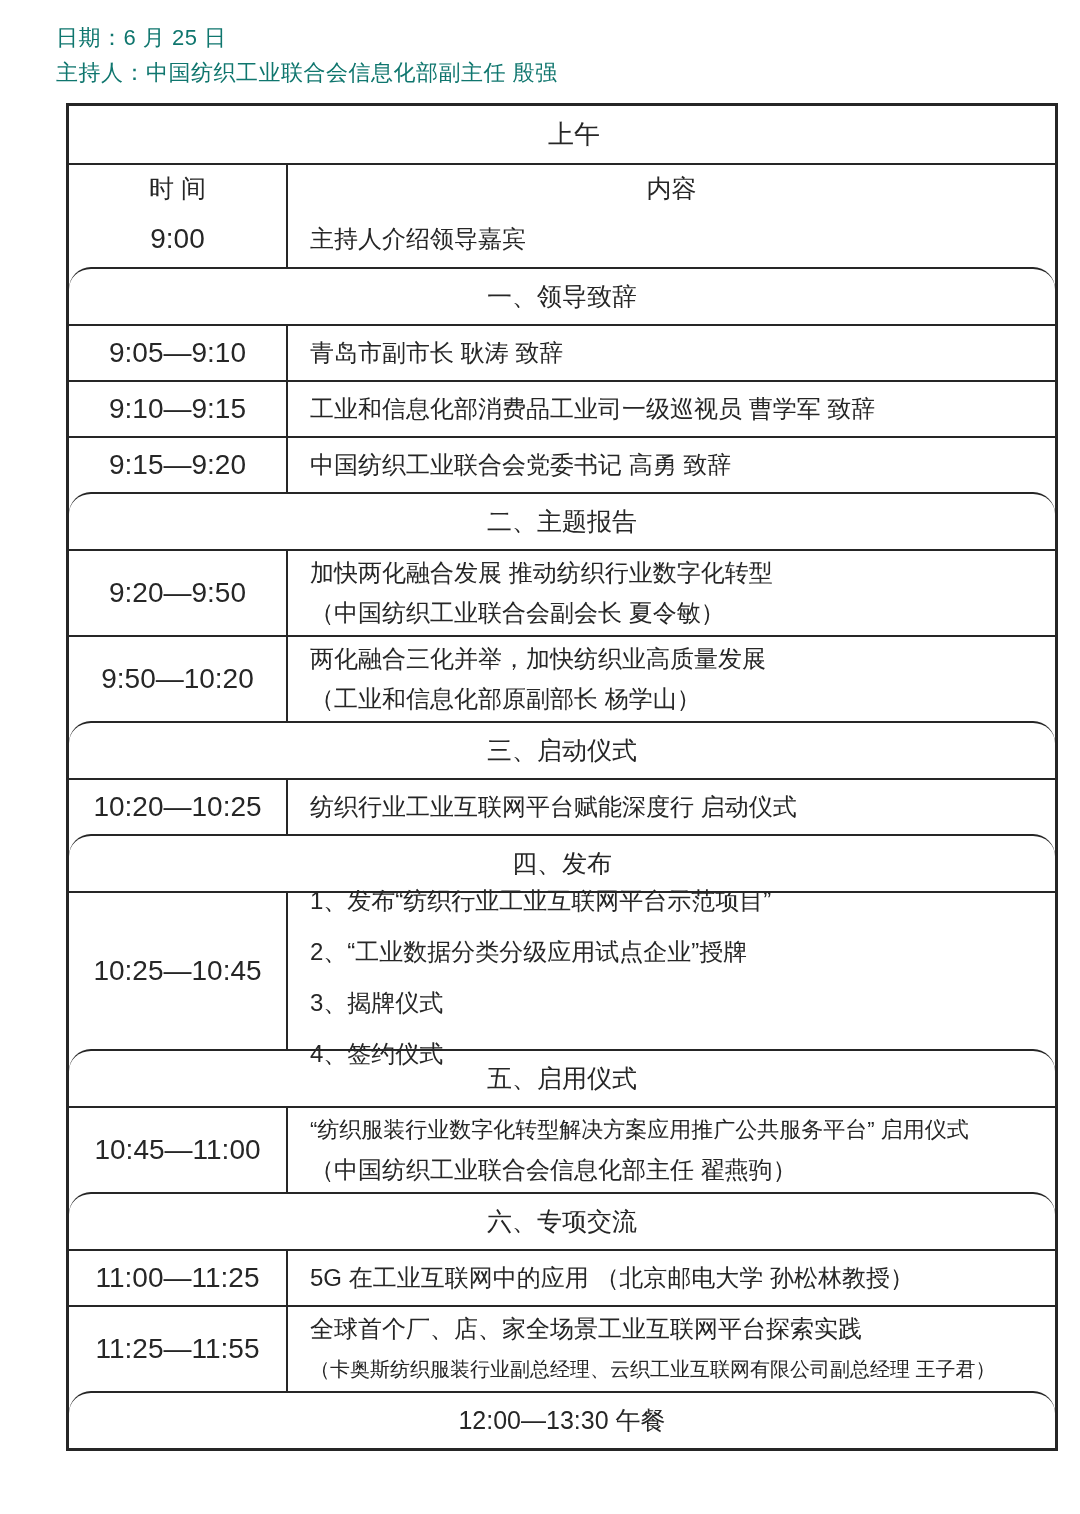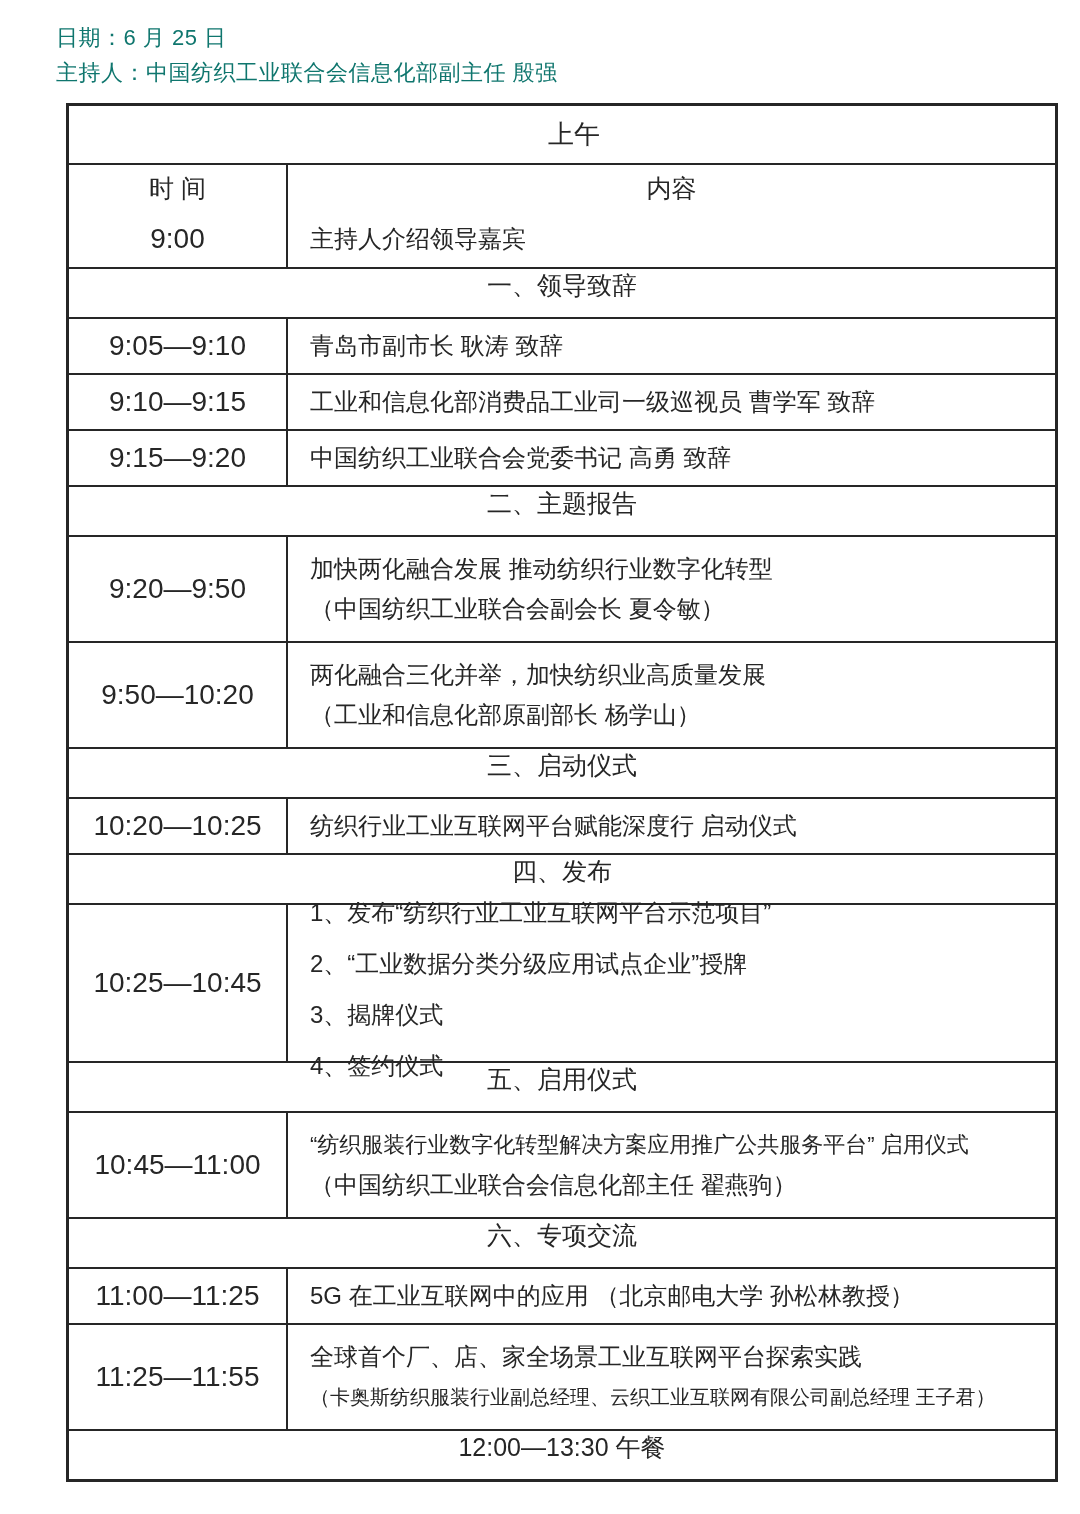--- a/index.html
+++ b/index.html
@@ -64,27 +64,28 @@
     justify-content: center;
     align-items: flex-start;
     padding: 0 24px 0 22px;
     box-sizing: border-box;
     font-size: 24px;
     min-width: 0;
   }
   .col-header { font-size: 25px; }
   .cols-row .ccol { align-items: center; padding: 9px; }
   .section-row {
-    height: 50px;
-    align-items: flex-start;
+    height: 57px;
+    align-items: center;
     justify-content: center;
     font-size: 25px;
+    border-radius: 22px;
   }
   .item-row.h1 { height: 56px; }
-  .item-row.h2 { height: 106px; }
+  .item-row.h2 { height: 86px; }
   .item-row.h4 { height: 158px; }
   .line {
     line-height: 40px;
     white-space: nowrap;
   }
   .item-row.h4 .line { line-height: 38px; margin-top: 13px; }
   .line.f22 { font-size: 22px; }
   .line.f20 { font-size: 20px; }
 </style>
 </head>

